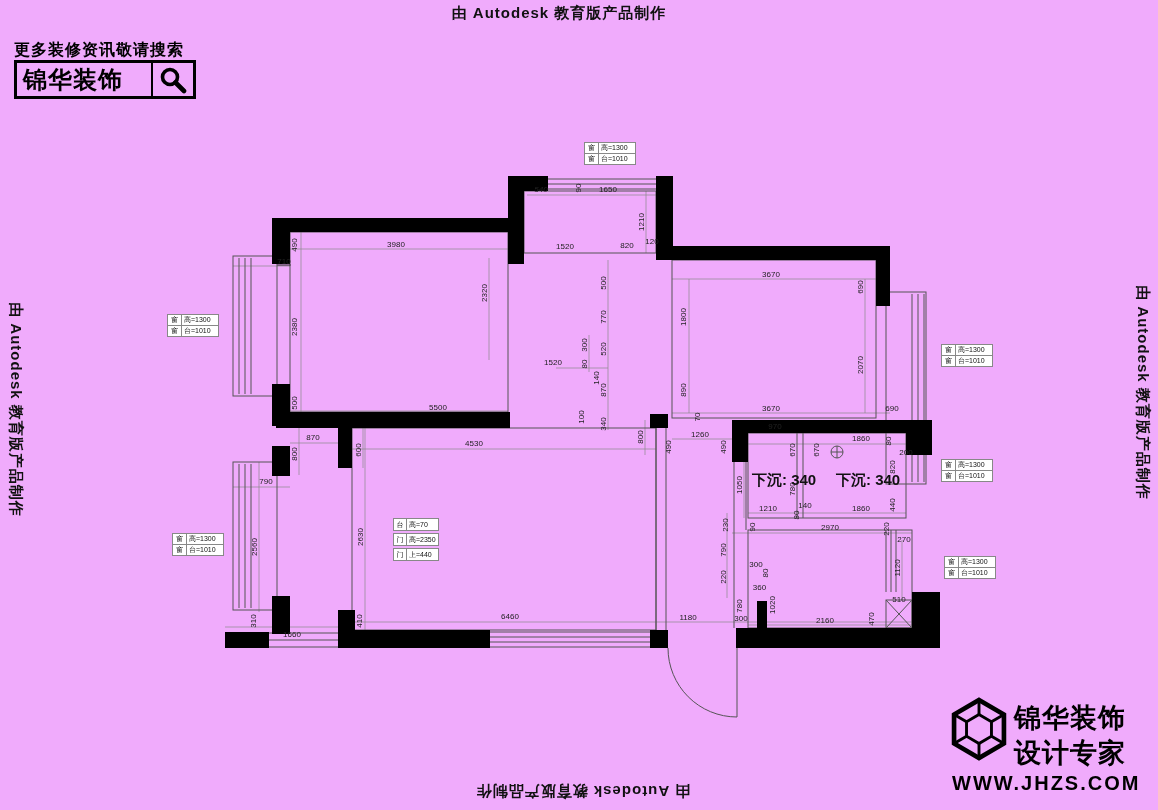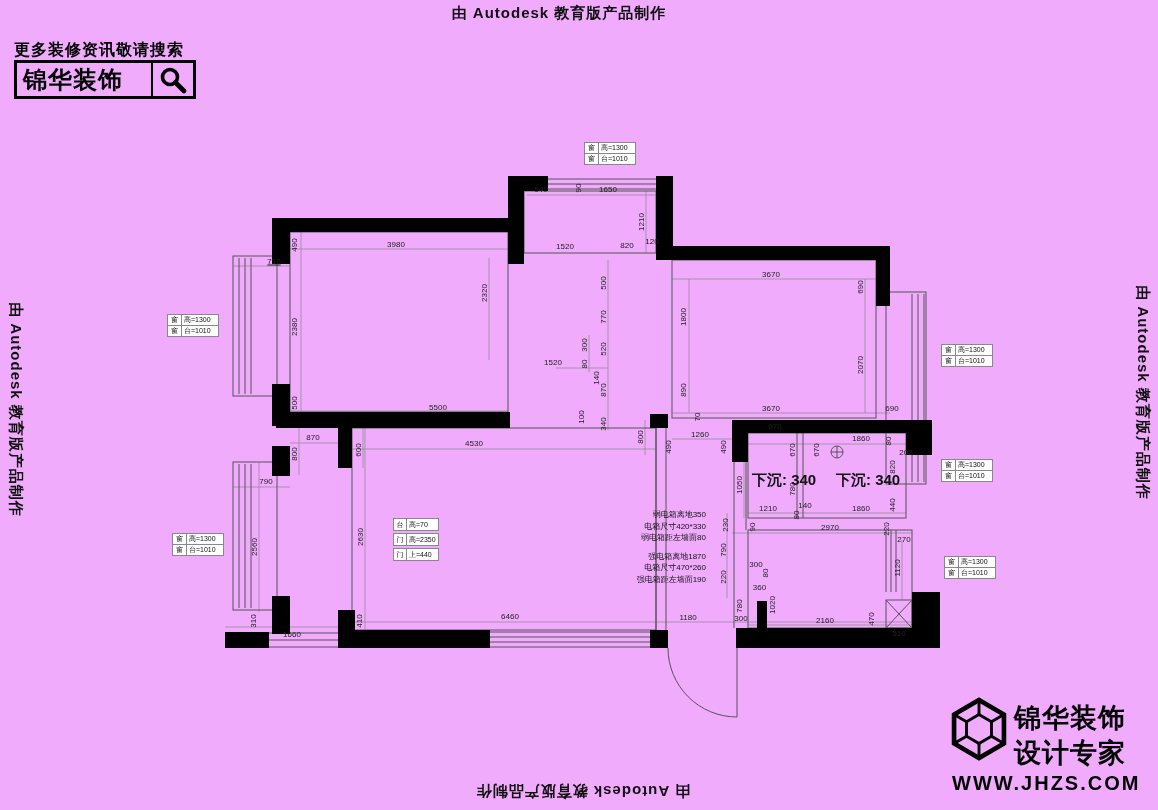--- a/index.html
+++ b/index.html
@@ -191,21 +191,21 @@
   <div class="abs" id="dims" style="left:0;top:0;width:1158px;height:810px;">
       <span class="dim" style="left: 541px; top: 189px; font-style: italic;">540</span>
       <span class="dim v" style="left: 578px; top: 188px;">90</span>
       <span class="dim" style="left: 608px; top: 189px;">1650</span>
       <span class="dim v" style="left: 641px; top: 222px;">1210</span>
       <span class="dim" style="left: 565px; top: 246px;">1520</span>
       <span class="dim" style="left: 627px; top: 245px;">820</span>
       <span class="dim" style="left: 652px; top: 241px;">120</span>
       <span class="dim v" style="left: 294px; top: 245px;">490</span>
       <span class="dim" style="left: 396px; top: 244px;">3980</span>
-      <span class="dim" style="left: 274px; top: 261px; text-decoration: underline;">710</span>
+      <span class="dim" style="left: 284px; top: 261px; text-decoration: underline;">710</span>
       <span class="dim v" style="left: 294px; top: 327px;">2380</span>
       <span class="dim v" style="left: 484px; top: 293px;">2320</span>
       <span class="dim v" style="left: 294px; top: 403px;">500</span>
       <span class="dim" style="left: 438px; top: 407px;">5500</span>
       <span class="dim v" style="left: 603px; top: 283px;">500</span>
       <span class="dim v" style="left: 603px; top: 317px;">770</span>
       <span class="dim v" style="left: 584px; top: 345px;">300</span>
       <span class="dim v" style="left: 603px; top: 349px;">520</span>
       <span class="dim" style="left: 553px; top: 362px;">1520</span>
       <span class="dim v" style="left: 584px; top: 364px;">80</span>
@@ -248,21 +248,21 @@
       <span class="dim" style="left: 756px; top: 564px;">300</span>
       <span class="dim v" style="left: 765px; top: 573px;">80</span>
       <span class="dim v" style="left: 897px; top: 568px;">1120</span>
       <span class="dim v" style="left: 723px; top: 577px;">220</span>
       <span class="dim" style="left: 740px; top: 587px; padding-left: 39px;">360</span>
       <span class="dim v" style="left: 739px; top: 606px;">780</span>
       <span class="dim v" style="left: 772px; top: 605px;">1020</span>
       <span class="dim" style="left: 741px; top: 618px;">300</span>
       <span class="dim" style="left: 825px; top: 620px;">2160</span>
       <span class="dim v" style="left: 871px; top: 619px;">470</span>
-      <span class="dim" style="left: 899px; top: 599px; margin-top: 34px;">510</span>
+      <span class="dim" style="left: 899px; top: 599px;">510</span>
       <span class="dim" style="left: 510px; top: 616px;">6460</span>
       <span class="dim" style="left: 688px; top: 617px;">1180</span>
       <span class="dim" style="left: 313px; top: 437px;">870</span>
       <span class="dim v" style="left: 294px; top: 454px;">800</span>
       <span class="dim v" style="left: 358px; top: 450px;">600</span>
       <span class="dim" style="left: 474px; top: 443px;">4530</span>
       <span class="dim v" style="left: 360px; top: 537px;">2630</span>
       <span class="dim" style="left: 266px; top: 481px;">790</span>
       <span class="dim v" style="left: 254px; top: 547px;">2560</span>
       <span class="dim v" style="left: 253px; top: 621px;">310</span>
@@ -342,28 +342,20 @@
       </div>
     <div class="drow">
         <span class="c1">门</span>
         <span class="c2">上=440</span>
       </div>
   </div>
 
   <div class="sunken" style="left:752px;top:471px;">下沉: 340</div>
   <div class="sunken" style="left:836px;top:471px;">下沉: 340</div>
 
-  <div class="abs" id="elec-notes">
-      <div>弱电箱离地350</div>
-      <div>电箱尺寸420*330</div>
-      <div>弱电箱距左墙面80</div>
-      <div style="margin-top: 7px;">强电箱离地1870</div>
-      <div>电箱尺寸470*260</div>
-      <div>强电箱距左墙面190</div>
-    </div>
 
   <div class="abs" id="footer-brand">
     <svg width="58" height="66" viewBox="0 0 100 110" style="position:absolute;left:0;top:2px;">
       <g stroke="#000" fill="none">
         <polygon points="50,5 93,30 93,80 50,105 7,80 7,30" stroke-width="8"></polygon>
         <polygon points="50,30 71.5,42.5 71.5,67.5 50,80 28.5,67.5 28.5,42.5" stroke-width="5"></polygon>
         <line x1="50" y1="5" x2="50" y2="30" stroke-width="5"></line>
         <line x1="93" y1="30" x2="71.5" y2="42.5" stroke-width="5"></line>
         <line x1="93" y1="80" x2="71.5" y2="67.5" stroke-width="5"></line>
         <line x1="50" y1="105" x2="50" y2="80" stroke-width="5"></line>

